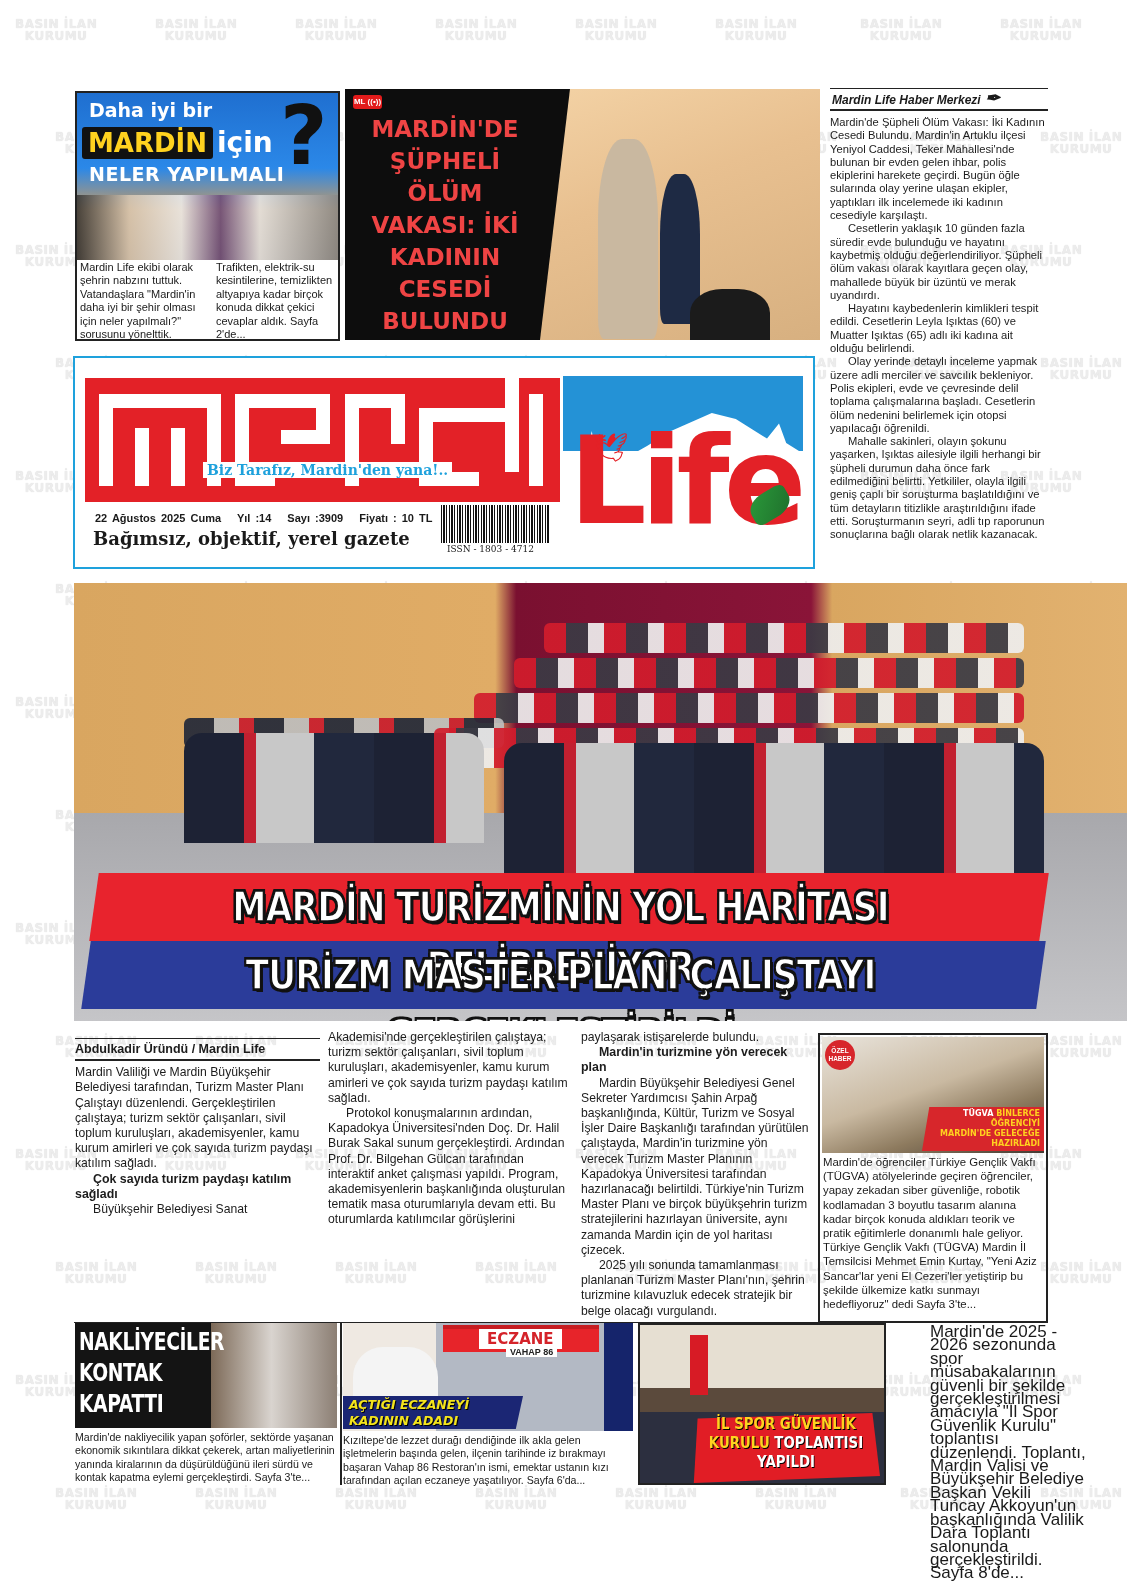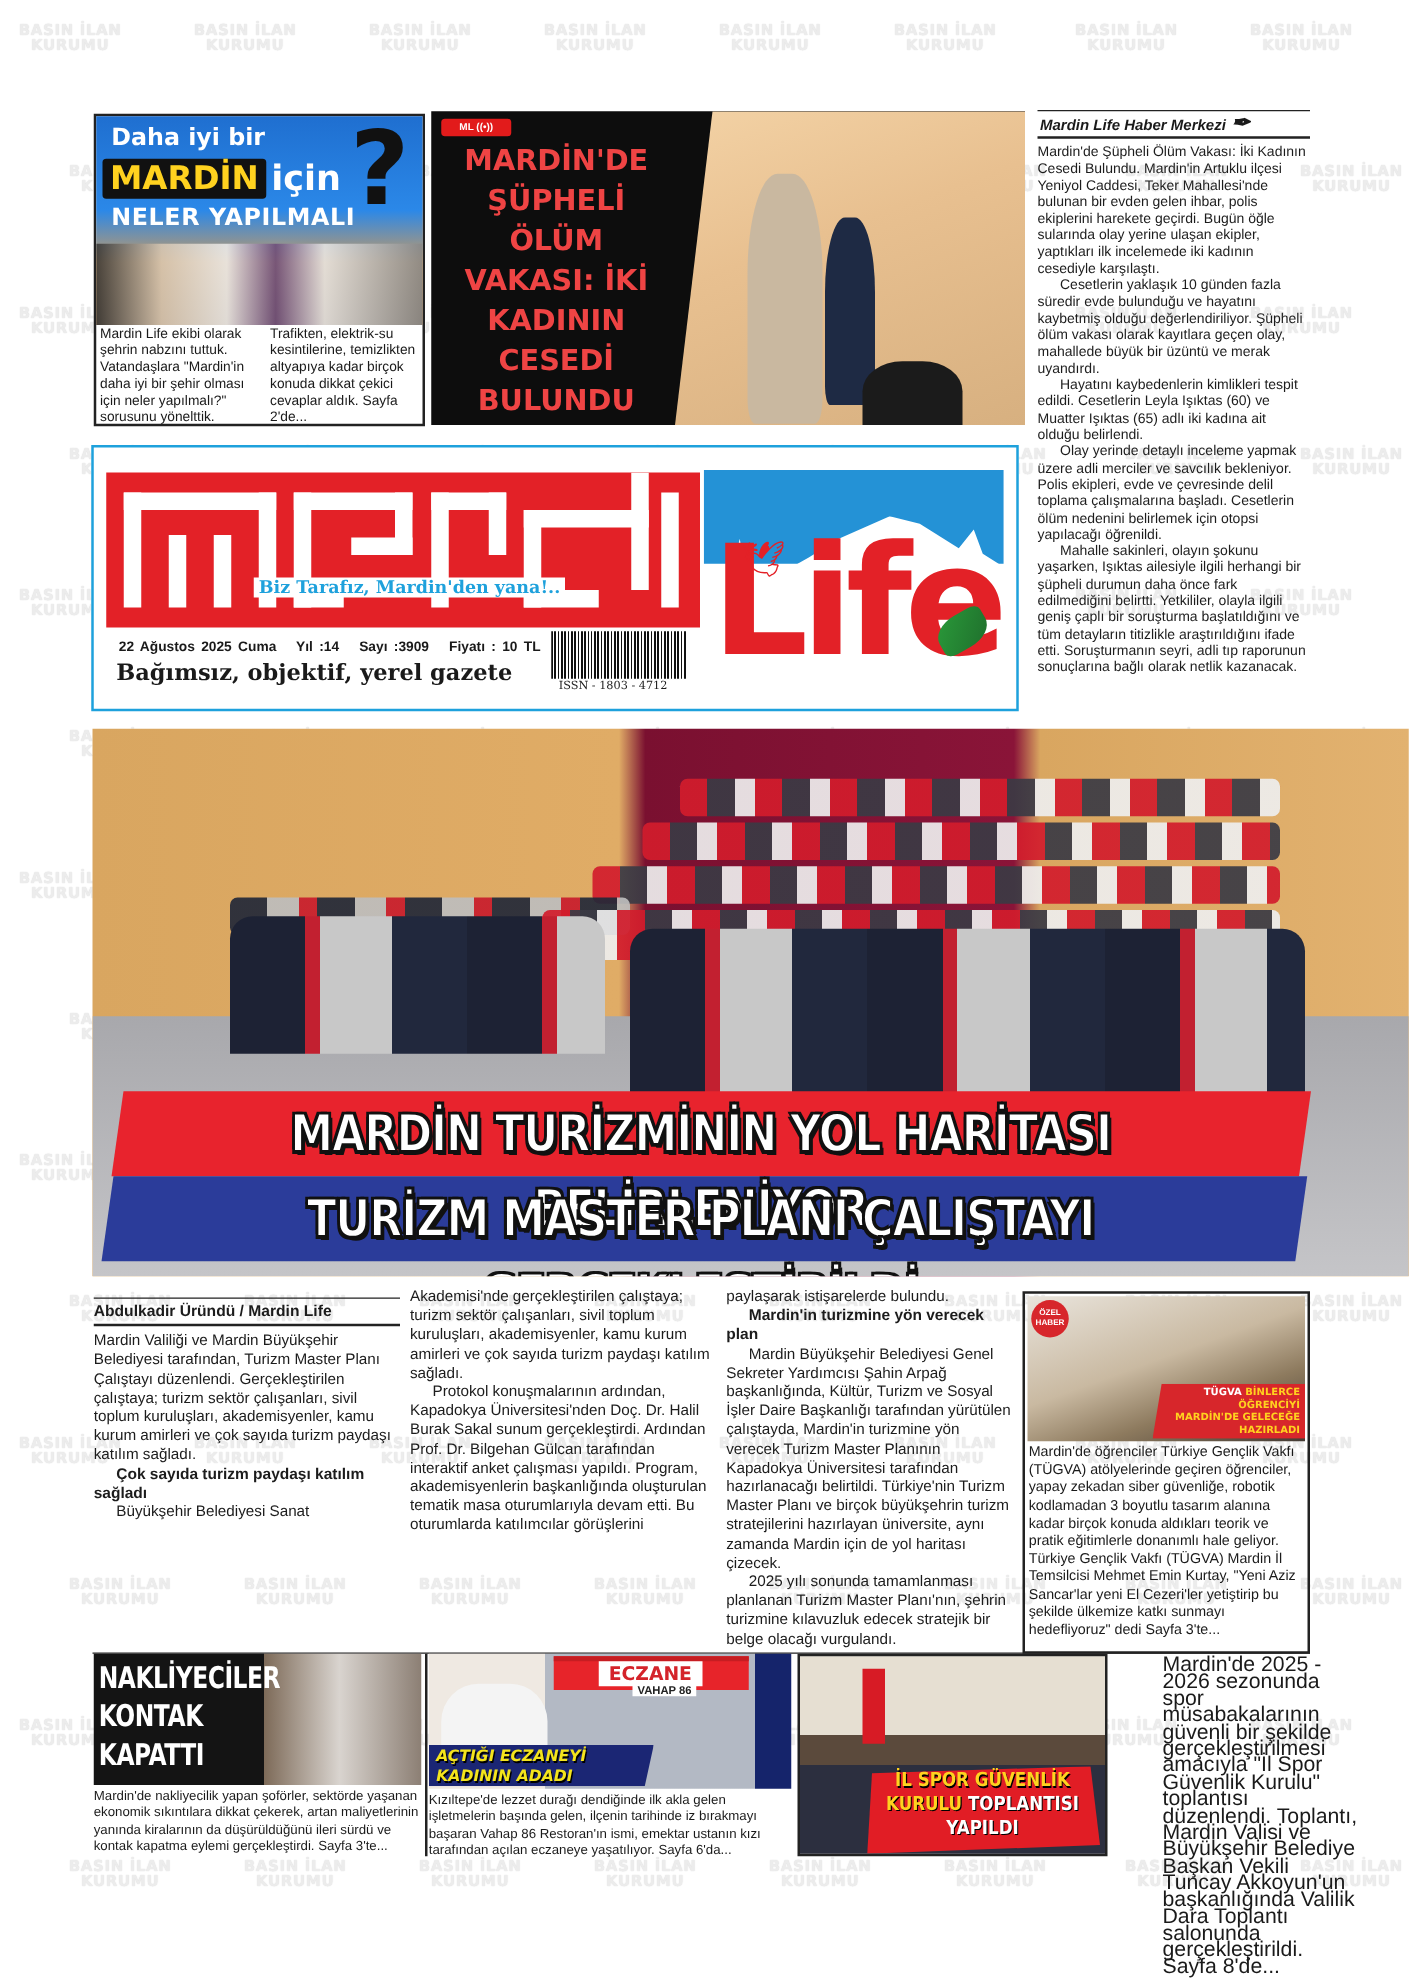--- a/index.html
+++ b/index.html
@@ -19,21 +19,21 @@
   #promo1 .t2b { position: absolute; left: 140px; top: 33px; color: #fff; font-family: "DejaVu Sans", sans-serif; font-weight: bold; font-size: 28px; }
   #promo1 .t3 { position: absolute; left: 12px; top: 70px; color: #fff; font-family: "DejaVu Sans", sans-serif; font-weight: bold; font-size: 19px; letter-spacing: 0.5px; }
   #promo1 .qm { position: absolute; left: 203px; top: -2px; color: #111; font-family: "DejaVu Sans", sans-serif; font-weight: bold; font-size: 82px; line-height: 90px; }
   #promo1 .people { position: absolute; left: 0; bottom: 0; width: 100%; height: 65px; background: linear-gradient(90deg, #333 0%, #d8c8b4 20%, #eee 40%, #6a4a7a 55%, #e8e8e8 70%, #888 100%); opacity: 0.85; }
   #promo1 .cap { position: absolute; top: 168px; font-size: 11px; line-height: 13.4px; width: 122px; }
 
   
   #story2 { left: 345px; top: 89px; width: 475px; height: 251px; background: #0d0d0d; overflow: hidden; }
   #story2 .photo { position: absolute; left: 195px; top: 0; width: 280px; height: 251px; background: linear-gradient(160deg, #f3d2a5 0%, #e8c090 40%, #d7b080 100%); clip-path: polygon(30px 0, 100% 0, 100% 100%, 0 100%); }
   #story2 .person { position: absolute; border-radius: 40% 40% 10% 10%; }
-  #story2 .live { position: absolute; left: 8px; top: 6px; width: 56px; height: 14px; background: #e21b1b; border-radius: 3px; color: #fff; font-size: 8px; line-height: 14px; text-align: center; font-weight: bold; }
+  #story2 .live { position: absolute; left: 8px; top: 6px; width: 29px; height: 14px; background: #e21b1b; border-radius: 3px; color: #fff; font-size: 8px; line-height: 14px; text-align: center; font-weight: bold; }
   #story2 .head { position: absolute; left: 0; top: 24px; width: 200px; text-align: center; color: #ef4444; font-family: "DejaVu Sans", sans-serif; font-weight: bold; font-size: 23px; line-height: 32px; }
 
   
   #rcol { left: 830px; top: 88px; width: 218px; }
   #rcol .byline { border-top: 1px solid #222; border-bottom: 2px solid #222; padding: 4px 0 2px 2px; font-weight: bold; font-size: 12px; font-family: "Liberation Sans", sans-serif; }
   #rcol .byline .pen { position: absolute; right: 48px; top: -2px; font-size: 18px; }
 
   
   #masthead { left: 73px; top: 356px; width: 742px; height: 213px; border: 2px solid #1ea1dc; background: #fff; }
   #masthead .redbar { position: absolute; left: 10px; top: 20px; width: 475px; height: 124px; background: #e32127; overflow: hidden; }

